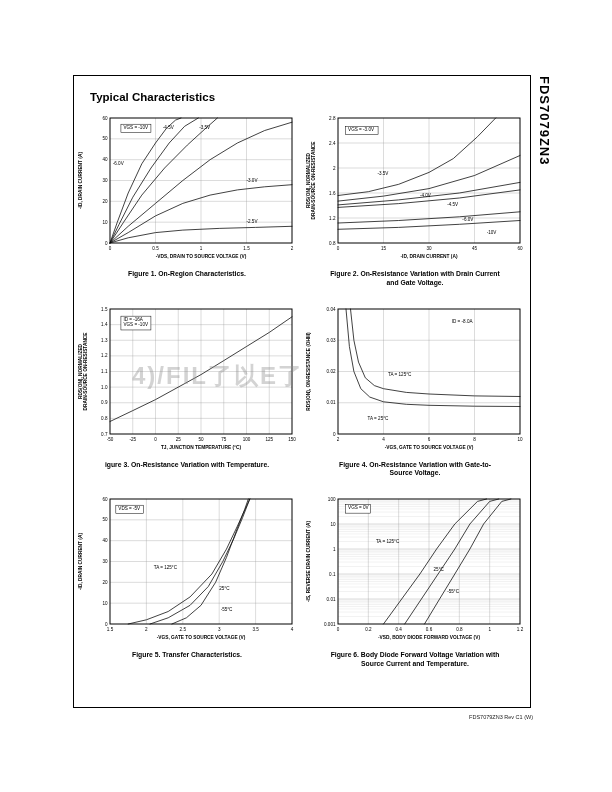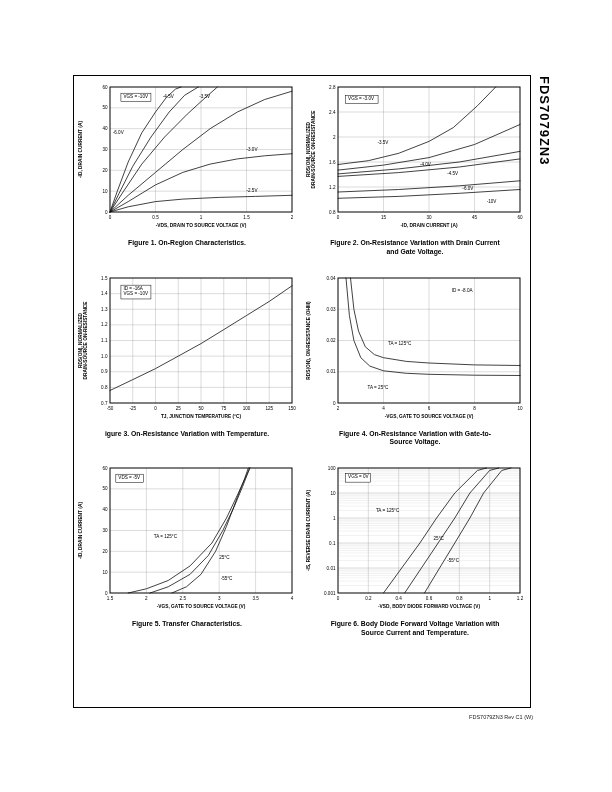--- a/index.html
+++ b/index.html
@@ -14,20 +14,21 @@
   .caption{font-size:6.8px;font-weight:bold;text-align:center;max-width:172px;margin:1px auto 0;line-height:1.3;color:#000;}
   .side-title{position:absolute;left:537px;top:76px;writing-mode:vertical-rl;font-size:13px;font-weight:bold;letter-spacing:1px;color:#000;}
   .footer{position:absolute;right:79px;top:714px;font-size:5.5px;color:#222;}
   .watermark{position:absolute;left:132px;top:360px;font-size:24px;letter-spacing:2px;color:rgba(140,140,140,0.38);font-weight:bold;pointer-events:none;z-index:5;}
 </style>
 </head>
 <body>
 
 <div class="page">
   <div class="frame">
+    <h1 class="heading">Typical Characteristics</h1>
     <div class="grid">
       <figure class="fig">
         <div class="chart" id="chart-0">
             <svg viewBox="0 0 222 158" width="222" height="158">
               <line x1="79.5" y1="7" x2="79.5" y2="132" stroke="#9a9a9a" stroke-width="0.35"></line>
               <line x1="125" y1="7" x2="125" y2="132" stroke="#9a9a9a" stroke-width="0.35"></line>
               <line x1="170.5" y1="7" x2="170.5" y2="132" stroke="#9a9a9a" stroke-width="0.35"></line>
               <line x1="34" y1="111.16666666666667" x2="216" y2="111.16666666666667" stroke="#9a9a9a" stroke-width="0.35"></line>
               <line x1="34" y1="90.33333333333334" x2="216" y2="90.33333333333334" stroke="#9a9a9a" stroke-width="0.35"></line>
               <line x1="34" y1="69.5" x2="216" y2="69.5" stroke="#9a9a9a" stroke-width="0.35"></line>
@@ -300,15 +301,16 @@
               <text x="44.083333333333336" y="17.348500216800936" font-size="4.6">VGS = 0V</text>
               <text x="71.91666666666667" y="50.974250108400476" font-size="4.6">TA = 125°C</text>
               <text x="129.55" y="79.09771852360797" font-size="4.6">25°C</text>
               <text x="143.2" y="100.97425010840047" font-size="4.6">-55°C</text>
             </svg>
           </div>
         <figcaption class="caption">Figure 6. Body Diode Forward Voltage Variation with Source Current and Temperature.</figcaption>
       </figure>
     </div>
   </div>
+  <div class="watermark">4)/FIL了以E了</div>
   <div class="side-title">FDS7079ZN3</div>
   <div class="footer">FDS7079ZN3 Rev C1 (W)</div>
 </div>
 
 </body></html>

